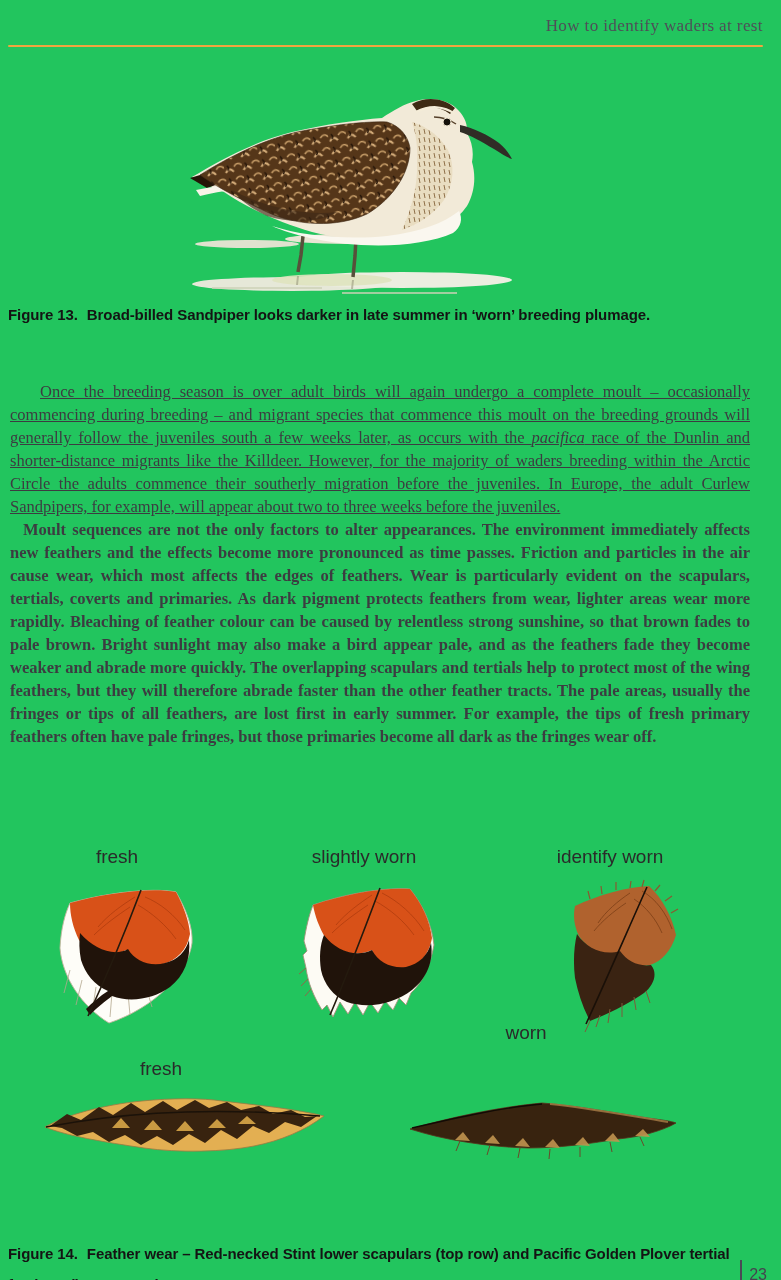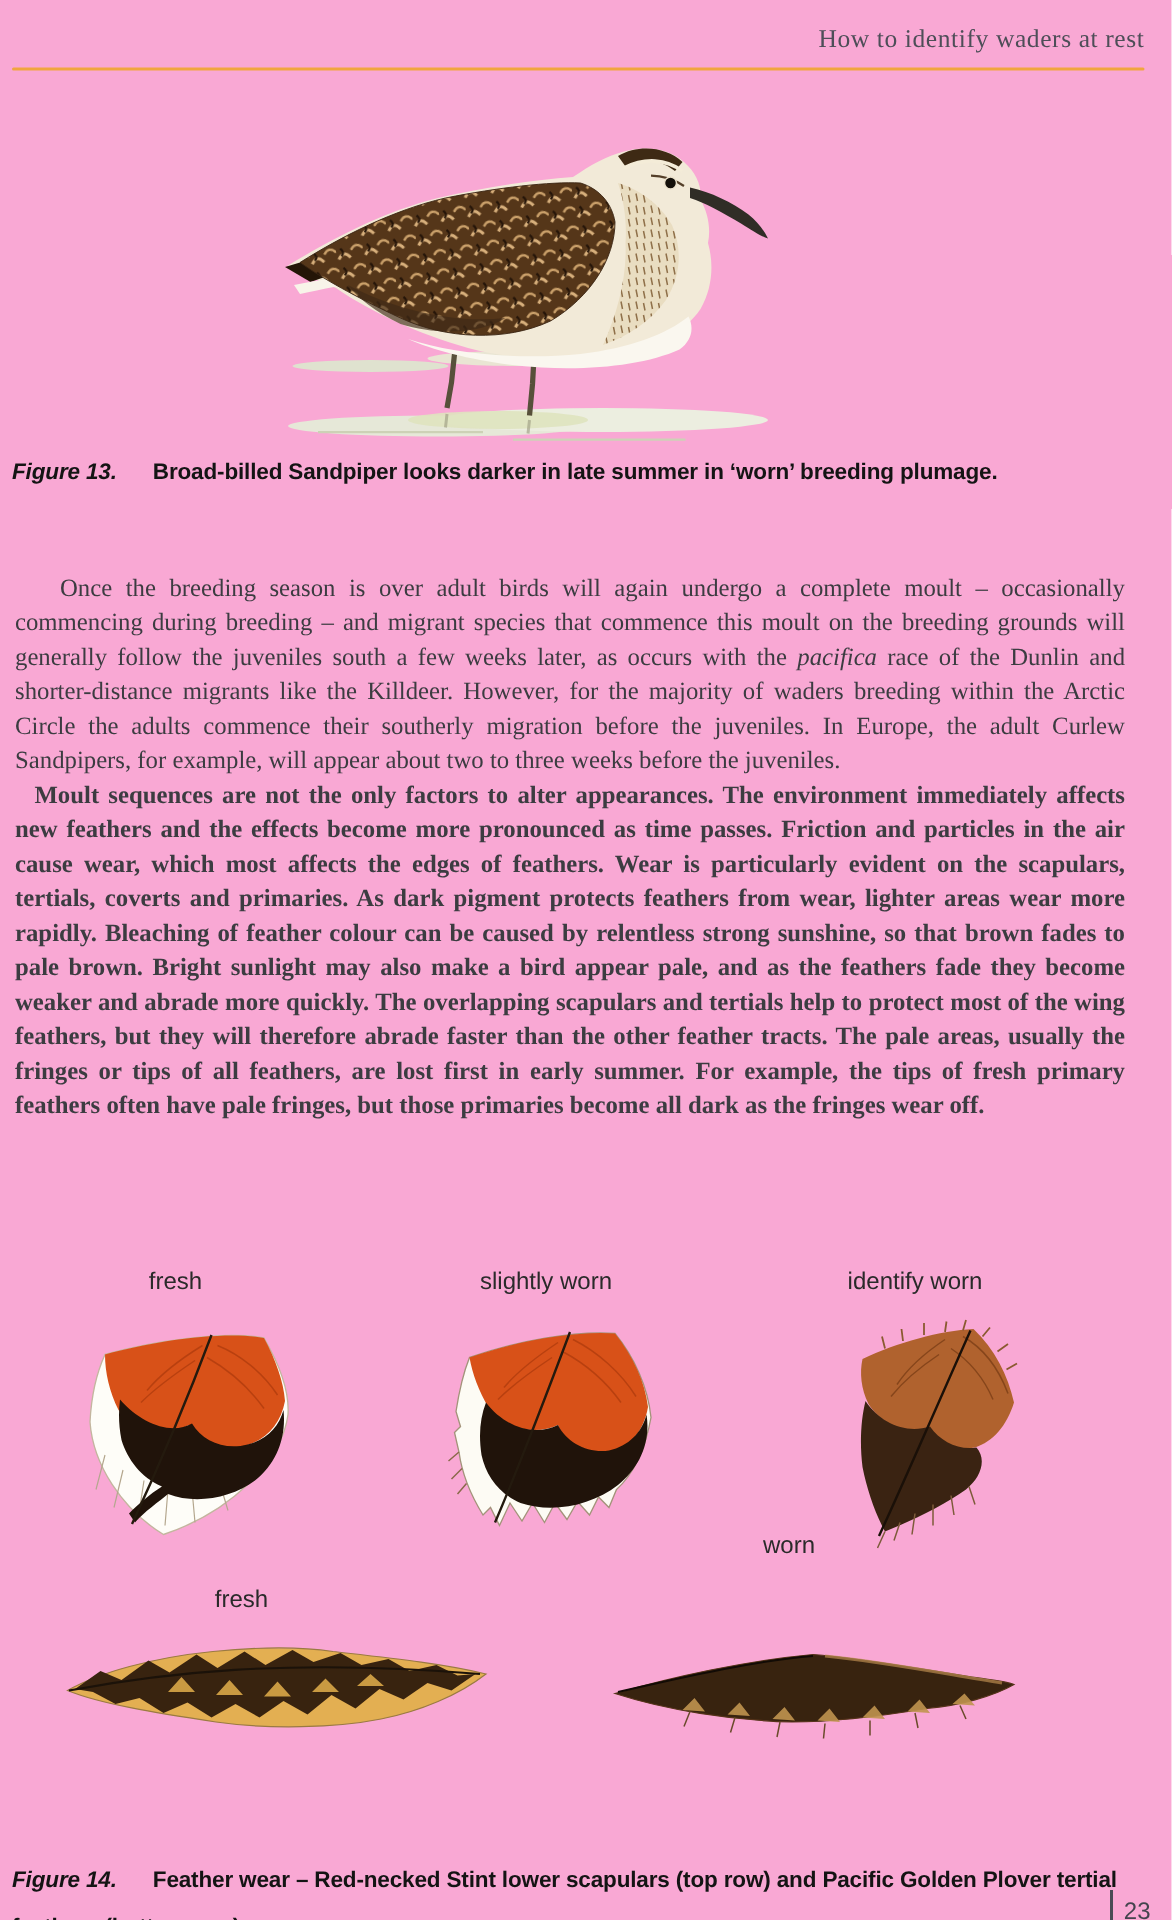--- a/index.html
+++ b/index.html
@@ -1,19 +1,19 @@
 <!DOCTYPE html>
 <html><head>
 <meta charset="utf-8">
 <style>
   html,body{margin:0;padding:0;background:#ffffff;}
   .page{
     position:relative;
     width:781px;height:1280px;
-    background:#f9a8d4;
+    background:#22c55e;
     overflow:hidden;
     font-family:"Liberation Serif", serif;
   }
   
   .running-head{
     position:absolute;top:16px;right:18px;
     font-family:"Liberation Serif", serif;
     font-size:17px;color:#4e4e58;letter-spacing:.4px;
   }
   .head-rule{
@@ -21,38 +21,38 @@
     background:#f1a53f;border-radius:1px;
   }
   
   .bird-fig{position:absolute;left:172px;top:80px;width:360px;height:230px;}
   .caption{
     position:absolute;left:8px;
     font-family:"Liberation Sans", sans-serif;
     font-weight:bold;font-size:15px;color:#141414;
     letter-spacing:-0.1px;
   }
-  .caption .cap-label{margin-right:24px;font-style:italic;}
+  .caption .cap-label{margin-right:9px;}
   .cap13{top:306px;width:745px;}
   .cap14{top:1238px;width:752px;line-height:31px;}
   
   .bodycopy{
     position:absolute;left:10px;top:380px;width:740px;
     font-size:16.5px;line-height:23px;color:#3c3c41;
     text-align:justify;
   }
   .bodycopy p{margin:0;}
-  .para1{text-indent:30px;}
+  .para1{text-indent:30px;text-decoration:underline;}
   .para2{text-indent:13px;font-weight:bold;}
   .bodycopy em{font-style:italic;}
   
   .flabel{
     position:absolute;
     font-family:"Liberation Sans", sans-serif;
-    font-size:16px;color:#2a2a2a;text-align:center;
+    font-size:19px;color:#2a2a2a;text-align:center;
   }
   .lab-fresh1{left:82px;top:846px;width:70px;}
   .lab-slw{left:304px;top:846px;width:120px;}
   .lab-hvw{left:550px;top:846px;width:120px;}
   .lab-fresh2{left:126px;top:1058px;width:70px;}
   .lab-worn{left:491px;top:1022px;width:70px;}
   
   .feather{position:absolute;}
   .f1{left:30px;top:875px;width:230px;height:170px;}
   .f2{left:280px;top:875px;width:230px;height:170px;}

